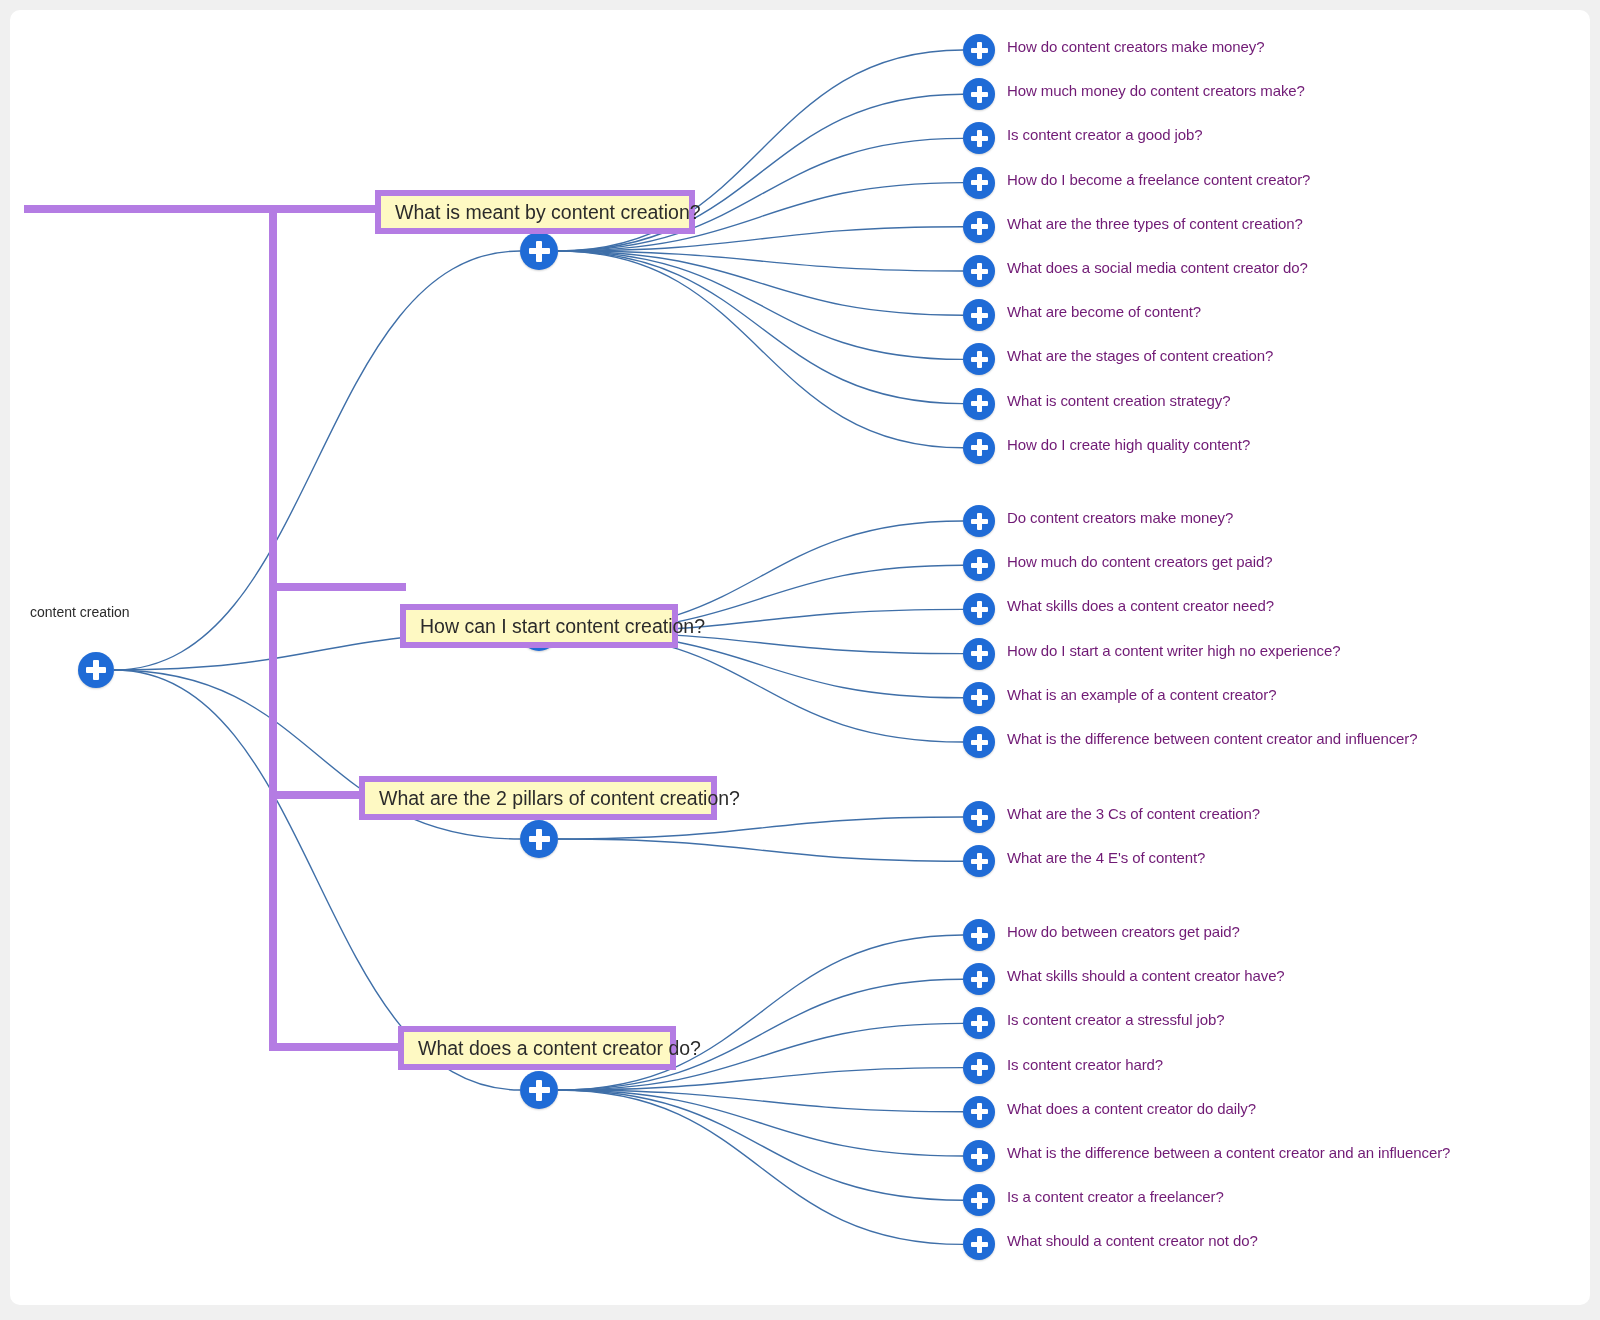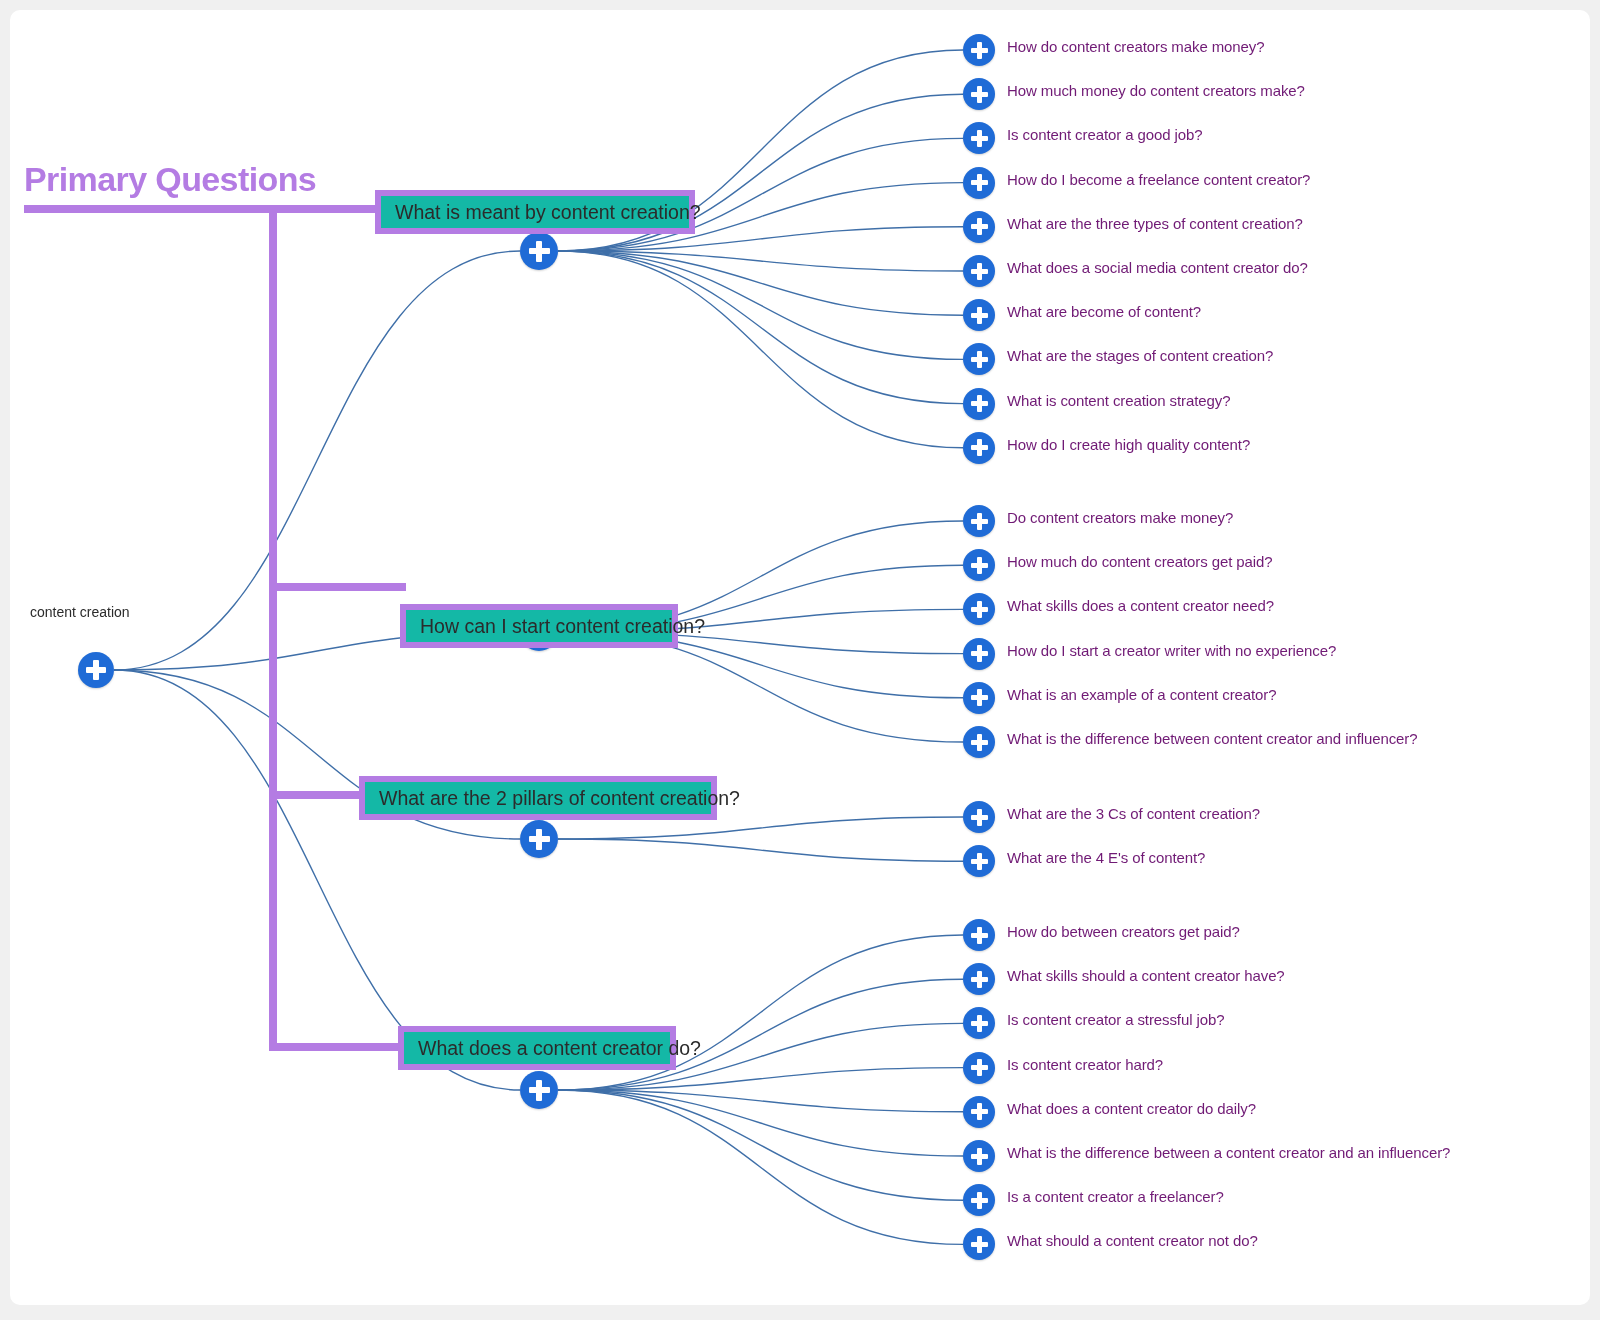--- a/index.html
+++ b/index.html
@@ -108,21 +108,21 @@
     left: -66px;
     top: -66px;
     white-space: nowrap;
     font-size: 14px;
     color: #2b2b2b;
   }
   .branch-box {
     position: absolute;
     box-sizing: border-box;
     border: 6px solid #b47ce3;
-    background: #14b8a6;
+    background: #fef9c3;
     height: 44px;
     display: flex;
     align-items: center;
     padding: 0 14px;
     white-space: nowrap;
     font-size: 19.5px;
     color: #2b2b2b;
     z-index: 6;
   }
   #section-title {
@@ -183,21 +183,20 @@
       </g>
   </svg>
 
   <div class="bracket" style="left:24px; top:205px; width:352px; height:8px;"></div>
   <div class="bracket" style="left:269px; top:205px; width:8px; height:846px;"></div>
   <div class="bracket" style="left:269px; top:205px; width:112px; height:8px;"></div>
   <div class="bracket" style="left:269px; top:583px; width:137px; height:8px;"></div>
   <div class="bracket" style="left:269px; top:791px; width:96px; height:8px;"></div>
   <div class="bracket" style="left:269px; top:1043px; width:135px; height:8px;"></div>
 
-  <div id="section-title">Primary Questions</div>
 
   <div id="nodes-layer">
       <div class="node" style="left: 96px; top: 670px;">
         <div class="root-label">content creation</div>
         <div class="plus-circle root-circle"></div>
       </div>
       <div class="node" style="left: 539px; top: 251px;">
         <div class="plus-circle branch-circle"></div>
       </div>
       <div class="branch-box" style="left: 375px; top: 190px; width: 320px;">
@@ -256,21 +255,21 @@
       <div class="node" style="left: 979px; top: 565.2px;">
         <div class="plus-circle leaf-circle"></div>
         <div class="leaf-label">How much do content creators get paid?</div>
       </div>
       <div class="node" style="left: 979px; top: 609.4px;">
         <div class="plus-circle leaf-circle"></div>
         <div class="leaf-label">What skills does a content creator need?</div>
       </div>
       <div class="node" style="left: 979px; top: 653.6px;">
         <div class="plus-circle leaf-circle"></div>
-        <div class="leaf-label">How do I start a creator writer with no experience?</div>
+        <div class="leaf-label">How do I start a content writer high no experience?</div>
       </div>
       <div class="node" style="left: 979px; top: 697.8px;">
         <div class="plus-circle leaf-circle"></div>
         <div class="leaf-label">What is an example of a content creator?</div>
       </div>
       <div class="node" style="left: 979px; top: 742px;">
         <div class="plus-circle leaf-circle"></div>
         <div class="leaf-label">What is the difference between content creator and influencer?</div>
       </div>
       <div class="node" style="left: 539px; top: 839px;">

